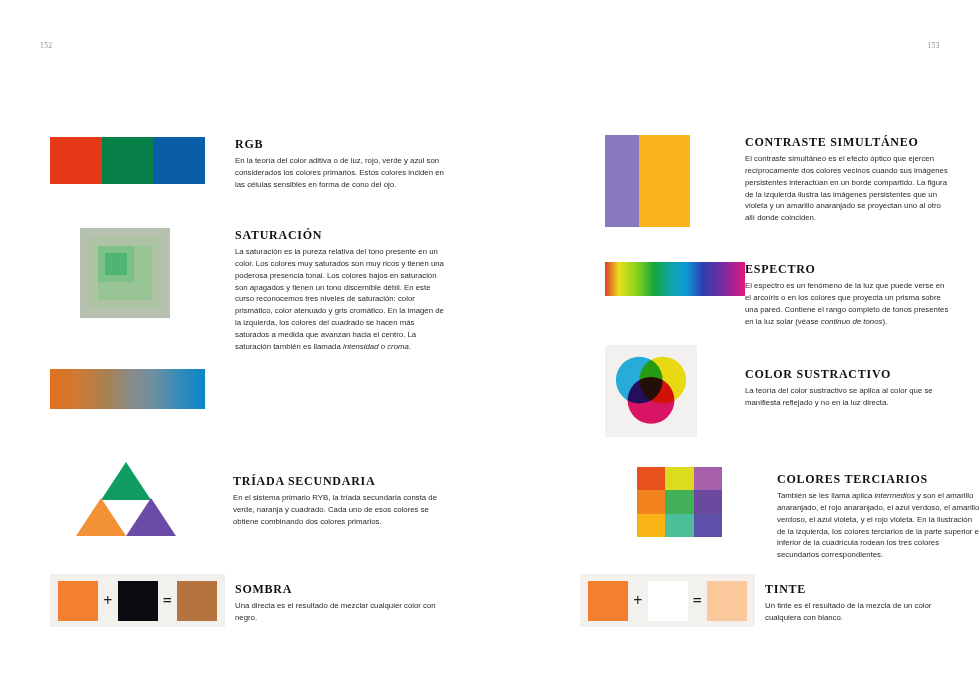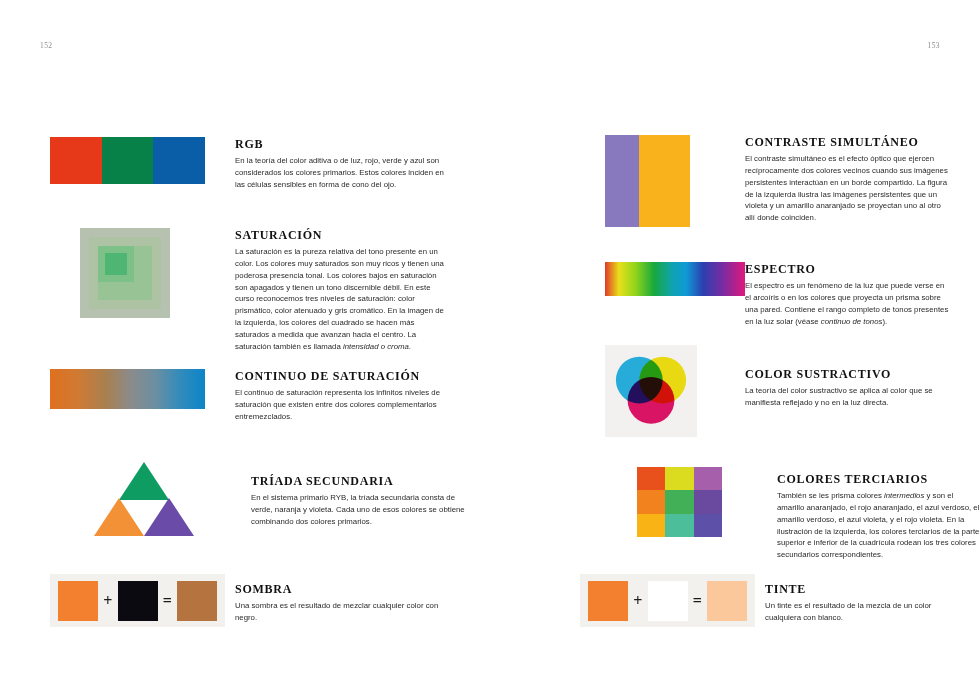--- a/index.html
+++ b/index.html
@@ -172,53 +172,49 @@
       <div class="copy">
         <h3>SATURACIÓN</h3>
         <p><span>La saturación es la pureza relativa del tono presente en un color. Los colores muy saturados son muy ricos y tienen una poderosa presencia tonal. Los colores bajos en saturación son apagados y tienen un tono discernible débil. En este curso reconocemos tres niveles de saturación: color prismático, color atenuado y gris cromático. En la imagen de la izquierda, los colores del cuadrado se hacen más saturados a medida que avanzan hacia el centro. La saturación también es llamada </span><em>intensidad o croma</em><span>.</span></p>
       </div>
     </div>
 
     <div class="entry" style="left:50px; top:369px; width:400px;">
       <div class="figure" style="width:155px; margin-right:30px;">
         <div class="gradbar" style="background:linear-gradient(90deg,#e0701e 0%,#cf7a33 18%,#a98050 36%,#8b8b8b 52%,#6b8fa2 68%,#2f8bbd 85%,#0c85c8 100%);"></div>
       </div>
-      <div class="copy">
-        <h3>CONTINUO DE SATURACIÓN</h3>
-        <p>El continuo de saturación representa los infinitos niveles de saturación que existen entre dos colores complementarios entremezclados.</p>
-      </div>
-    </div>
-
-    <div class="entry" style="left:66px; top:462px; width:400px;">
+    </div>
+
+    <div class="entry" style="left:48px; top:462px; width:400px;">
       <div class="figure" style="width:155px; margin-right:30px;">
         <div class="triad" style="margin-left:28px;">
           <div class="tri tri-top"></div>
           <div class="tri tri-bl"></div>
           <div class="tri tri-br"></div>
         </div>
       </div>
       <div class="copy" style="padding-top:12px;">
         <h3>TRÍADA SECUNDARIA</h3>
-        <p>En el sistema primario RYB, la tríada secundaria consta de verde, naranja y violeta. Cada uno de esos colores se obtiene combinando dos colores primarios.</p>
+        <p>En el sistema primario RYB, la tríada secundaria consta de verde, naranja y cuadrado. Cada uno de esos colores se obtiene combinando dos colores primarios.</p>
       </div>
     </div>
 
     <div class="entry" style="left:50px; top:574px; width:400px;">
       <div class="figure" style="width:175px; margin-right:10px;">
         <div class="mixrow">
           <div class="mixsw" style="background:#f2802e;"></div>
           <div class="mixop">+</div>
           <div class="mixsw" style="background:#0a0a10;"></div>
           <div class="mixop">=</div>
           <div class="mixsw" style="background:#b5743f;"></div>
         </div>
       </div>
       <div class="copy" style="padding-top:8px;">
         <h3>SOMBRA</h3>
-        <p>Una sombra es el resultado de mezclar cualquier color con negro.</p>
+        <p>Una directa es el resultado de mezclar cualquier color con negro.</p>
       </div>
     </div>
 
   </div>
 
   <div class="page">
 
     <div class="folio right">153</div>
 
     <div class="entry" style="left:115px; top:135px; width:345px;">
@@ -271,21 +267,21 @@
           <div style="background:#f2821d;"></div>
           <div style="background:#41b057;"></div>
           <div style="background:#6a4a9e;"></div>
           <div style="background:#f9b315;"></div>
           <div style="background:#4cbe9a;"></div>
           <div style="background:#5d50a8;"></div>
         </div>
       </div>
       <div class="copy" style="padding-top:5px;">
         <h3>COLORES TERCIARIOS</h3>
-        <p><span>También se les prisma colores </span><em>intermedios</em><span> y son el amarillo anaranjado, el rojo anaranjado, el azul verdoso, el amarillo verdoso, el azul violeta, y el rojo violeta. En la ilustración de la izquierda, los colores terciarios de la parte superior e inferior de la cuadrícula rodean los tres colores secundarios correspondientes.</span></p>
+        <p><span>También se les llama aplica </span><em>intermedios</em><span> y son el amarillo anaranjado, el rojo anaranjado, el azul verdoso, el amarillo verdoso, el azul violeta, y el rojo violeta. En la ilustración de la izquierda, los colores terciarios de la parte superior e inferior de la cuadrícula rodean los tres colores secundarios correspondientes.</span></p>
       </div>
     </div>
 
     <div class="entry" style="left:90px; top:574px; width:370px;">
       <div class="figure" style="width:175px; margin-right:10px;">
         <div class="mixrow">
           <div class="mixsw" style="background:#f2802e;"></div>
           <div class="mixop">+</div>
           <div class="mixsw" style="background:#ffffff;"></div>
           <div class="mixop">=</div>

